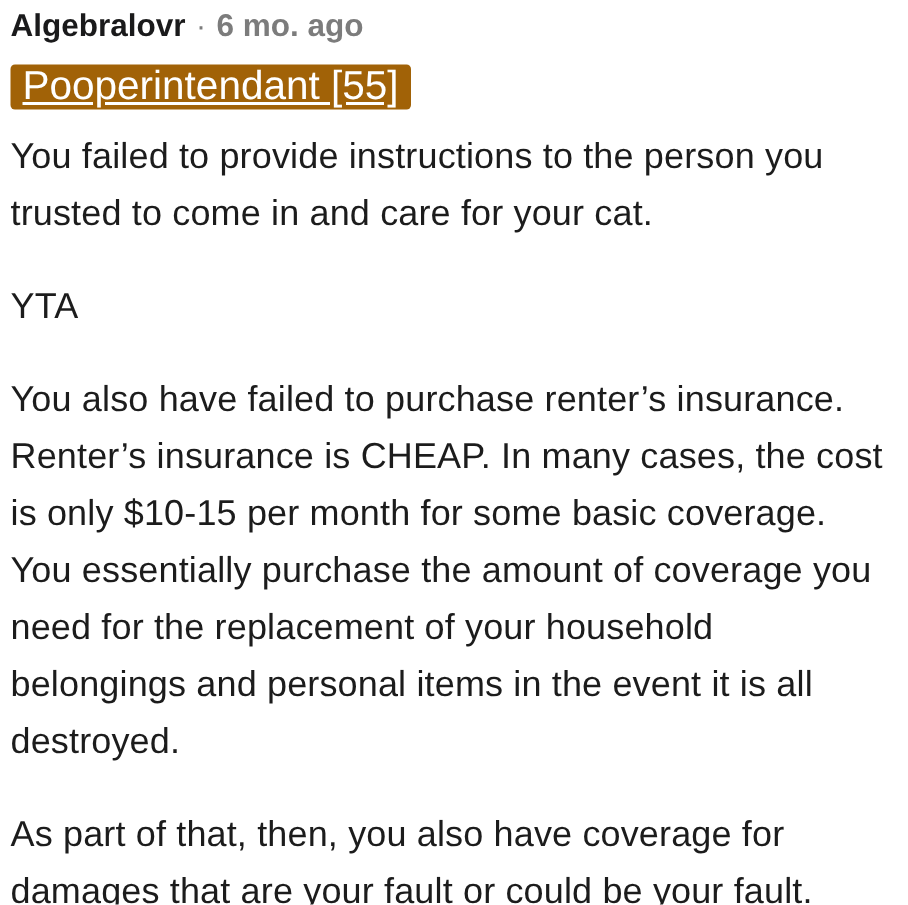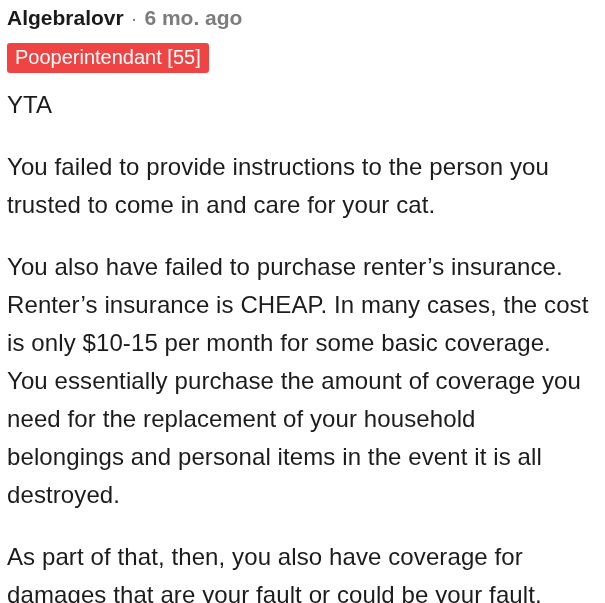--- a/index.html
+++ b/index.html
@@ -31,27 +31,28 @@
     color: #7c7c7c;
     font-size: 20px;
   }
   .timestamp {
     color: #7c7c7c;
     font-weight: 700;
     cursor: pointer;
   }
   .flair {
     display: inline-block;
-    background: #ef4444;
+    background: #a16207;
     color: #ffffff;
-    font-size: 20px;
+    font-size: 27px;
     line-height: 21px;
     padding: 4px 8px 5px 8px;
     border-radius: 3px;
     margin-bottom: 13px;
+    text-decoration: underline;
   }
   .comment-body {
     font-size: 24px;
     line-height: 38px;
     color: #1c1c1c;
     letter-spacing: 0.1px;
   }
   .comment-body p {
     margin-bottom: 24px;
   }
@@ -65,18 +66,18 @@
 <div class="comment">
   <div class="comment-header">
     <span class="author">Algebralovr</span>
     <span class="meta-sep">·</span>
     <span class="timestamp">6 mo. ago</span>
   </div>
 
   <div class="flair">Pooperintendant [55]</div>
 
   <div class="comment-body">
+    <p>You failed to provide instructions to the person you trusted to come in and care for your cat.</p>
     <p>YTA</p>
-    <p>You failed to provide instructions to the person you trusted to come in and care for your cat.</p>
     <p>You also have failed to purchase renter’s insurance. Renter’s insurance is CHEAP. In many cases, the cost is only $10-15 per month for some basic coverage. You essentially purchase the amount of coverage you need for the replacement of your household belongings and personal items in the event it is all destroyed.</p>
     <p>As part of that, then, you also have coverage for damages that are your fault or could be your fault.</p>
   </div>
 </div>
 
 </body></html>

